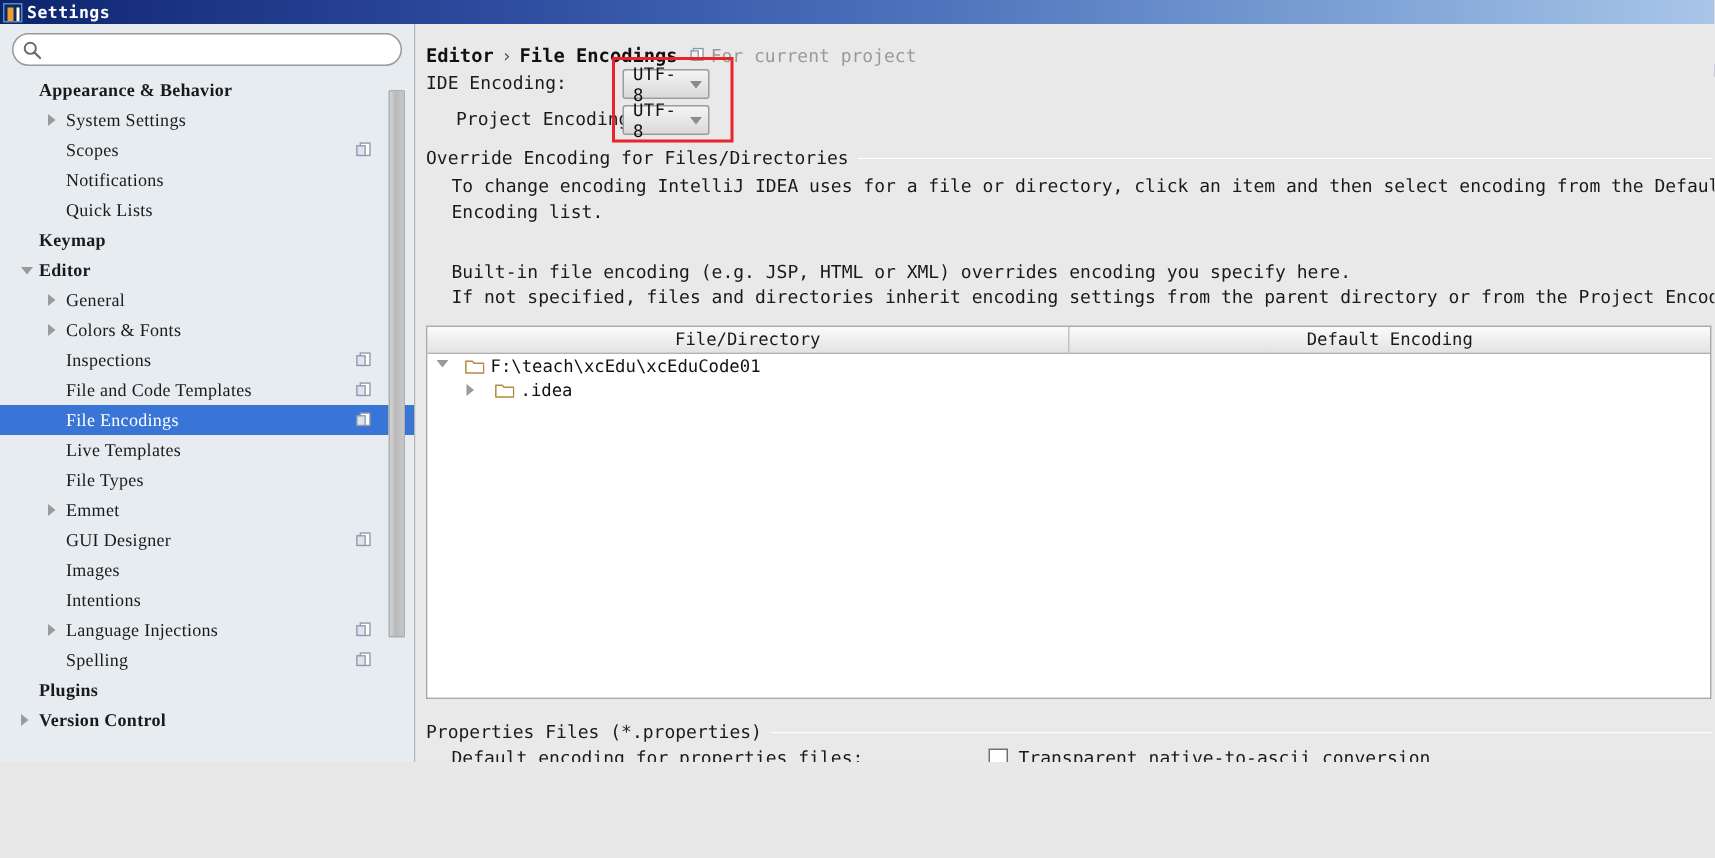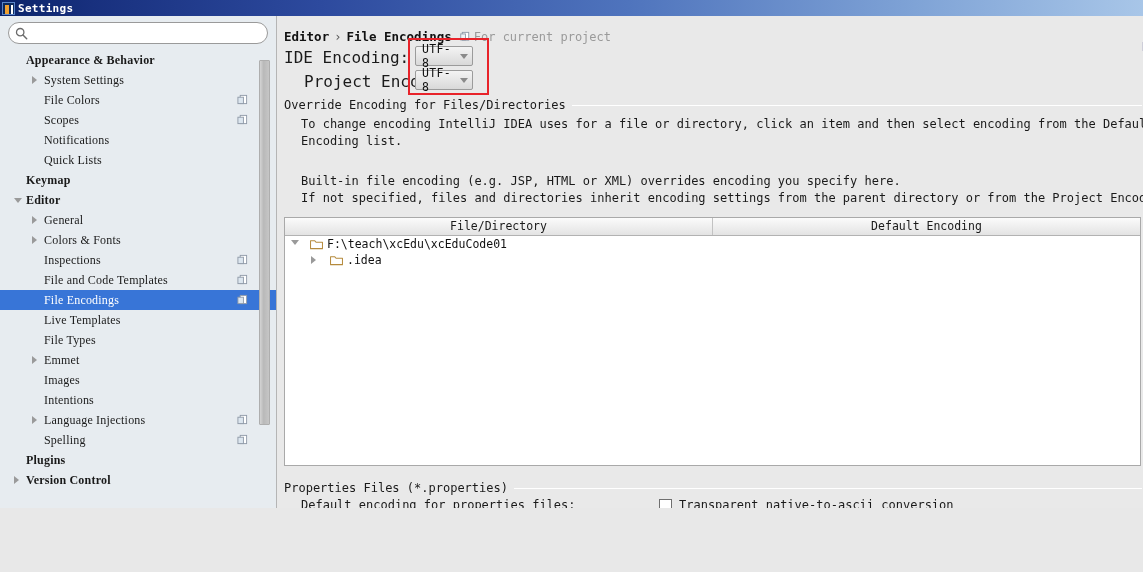--- a/index.html
+++ b/index.html
@@ -212,21 +212,21 @@
     top: 1px;
   }
   .bc-scope {
     font-size: 12px;
     color: #9a9a9a;
     font-family: "DejaVu Sans Mono", "Liberation Mono", monospace;
   }
 
   .enc-label {
     position: absolute;
-    font-size: 16px;
+    font-size: 12px;
     color: #1a1a1a;
     font-family: "DejaVu Sans Mono", "Liberation Mono", monospace;
     white-space: nowrap;
   }
   .lbl-ide { left: 7px; top: 32px; }
   .lbl-proj { left: 7px; top: 56px; margin-left: 20px; }
 
   .combo {
     position: absolute;
     height: 20px;
@@ -445,27 +445,20 @@
 
       <div class="tree" id="sidebar-tree">
           <div class="tree-item lvl0 bold">
             <span class="tree-label">Appearance &amp; Behavior</span>
           </div>
           <div class="tree-item lvl1">
             <span class="arrow right"></span>
             <span class="tree-label">System Settings</span>
           </div>
           <div class="tree-item lvl1">
-            <span class="tree-label">File Colors</span>
-            <svg class="copy-badge" viewBox="0 0 12 12">
-  <rect x="3.5" y="1.5" width="7" height="9" fill="#ffffff" stroke="#8f9aa8" stroke-width="1"></rect>
-  <rect x="1" y="3.5" width="6" height="7" fill="#dce6ef" stroke="#8f9aa8" stroke-width="1"></rect>
-</svg>
-          </div>
-          <div class="tree-item lvl1">
             <span class="tree-label">Scopes</span>
             <svg class="copy-badge" viewBox="0 0 12 12">
   <rect x="3.5" y="1.5" width="7" height="9" fill="#ffffff" stroke="#8f9aa8" stroke-width="1"></rect>
   <rect x="1" y="3.5" width="6" height="7" fill="#dce6ef" stroke="#8f9aa8" stroke-width="1"></rect>
 </svg>
           </div>
           <div class="tree-item lvl1">
             <span class="tree-label">Notifications</span>
           </div>
           <div class="tree-item lvl1">
@@ -509,20 +502,27 @@
           </div>
           <div class="tree-item lvl1">
             <span class="tree-label">Live Templates</span>
           </div>
           <div class="tree-item lvl1">
             <span class="tree-label">File Types</span>
           </div>
           <div class="tree-item lvl1">
             <span class="arrow right"></span>
             <span class="tree-label">Emmet</span>
+          </div>
+          <div class="tree-item lvl1">
+            <span class="tree-label">GUI Designer</span>
+            <svg class="copy-badge" viewBox="0 0 12 12">
+  <rect x="3.5" y="1.5" width="7" height="9" fill="#ffffff" stroke="#8f9aa8" stroke-width="1"></rect>
+  <rect x="1" y="3.5" width="6" height="7" fill="#dce6ef" stroke="#8f9aa8" stroke-width="1"></rect>
+</svg>
           </div>
           <div class="tree-item lvl1">
             <span class="tree-label">Images</span>
           </div>
           <div class="tree-item lvl1">
             <span class="tree-label">Intentions</span>
           </div>
           <div class="tree-item lvl1">
             <span class="arrow right"></span>
             <span class="tree-label">Language Injections</span>

